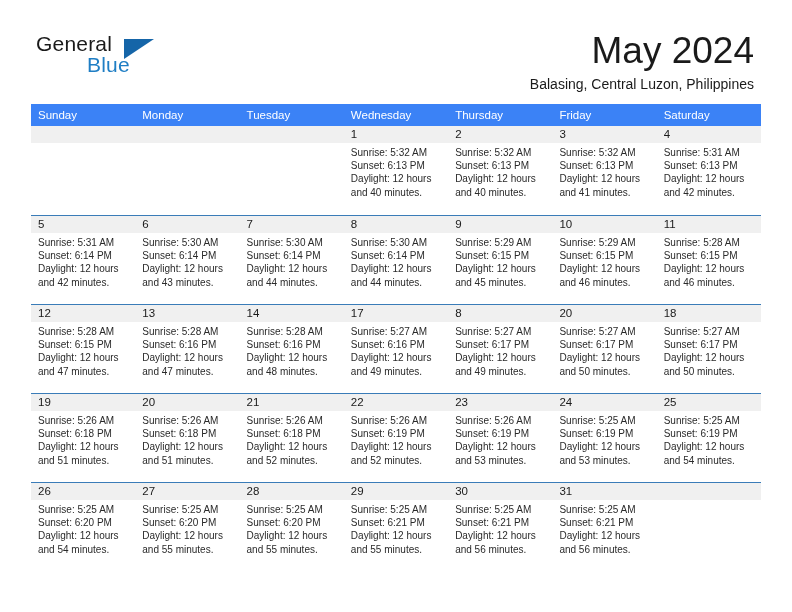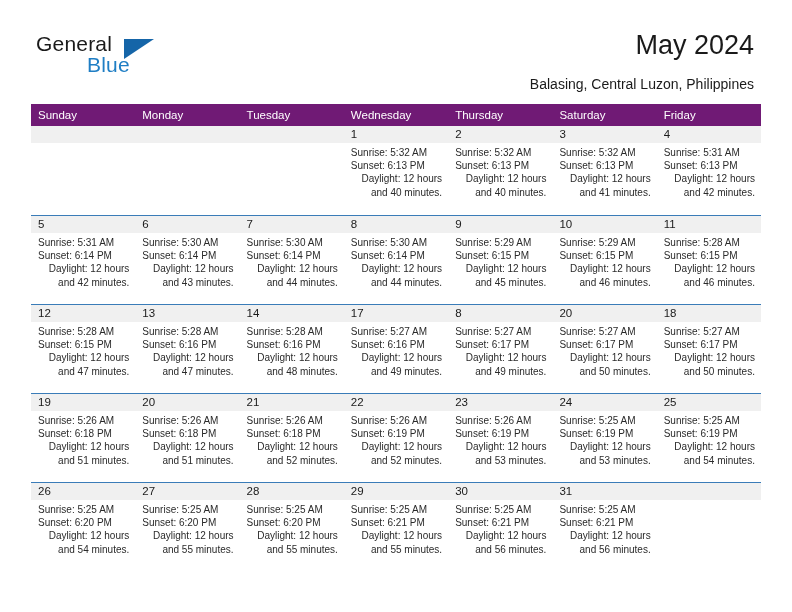--- a/index.html
+++ b/index.html
@@ -63,21 +63,21 @@
     width: 0;
     height: 0;
     border-left: 30px solid #1565a8;
     border-bottom: 20px solid transparent;
   }
 
   .title {
     position: absolute;
     right: 38px;
     top: 30px;
-    font-size: 27px;
+    font-size: 37px;
     color: #1a1a1a;
     text-align: right;
     white-space: nowrap;
   }
   .subtitle {
     position: absolute;
     right: 38px;
     top: 76px;
     font-size: 14px;
     color: #1a1a1a;
@@ -86,21 +86,21 @@
 
   
   .calendar {
     position: absolute;
     left: 31px;
     top: 104px;
     width: 730px;
   }
   .dow-row {
     display: flex;
-    background: #701a75;
+    background: #3b82f6;
     height: 22px;
   }
   .dow {
     flex: 1 1 0;
     color: #ffffff;
     font-size: 11.5px;
     line-height: 22px;
     padding-left: 7px;
     box-sizing: border-box;
     white-space: nowrap;
@@ -138,21 +138,20 @@
     padding: 3px 6px 0 7px;
     font-size: 10px;
     line-height: 13.2px;
     color: #2a2a2a;
   }
   .cell-body div {
     white-space: nowrap;
   }
   .cell-body .dl {
     white-space: normal;
-    text-align: right;
   }
 </style>
 </head>
 <body>
 
 <div class="page">
 
   <div class="header">
 
     <div class="logo">
@@ -165,22 +164,22 @@
     <div class="subtitle">Balasing, Central Luzon, Philippines</div>
   </div>
 
   <div class="calendar">
     <div class="dow-row">
       <div class="dow">Sunday</div>
       <div class="dow">Monday</div>
       <div class="dow">Tuesday</div>
       <div class="dow">Wednesday</div>
       <div class="dow">Thursday</div>
+      <div class="dow">Friday</div>
       <div class="dow">Saturday</div>
-      <div class="dow">Friday</div>
     </div>
 
     <div id="weeks-container">
         <div class="week">
           <div class="cell empty">
             <div class="daynum-band"></div>
           </div>
           <div class="cell empty">
             <div class="daynum-band"></div>
           </div>

